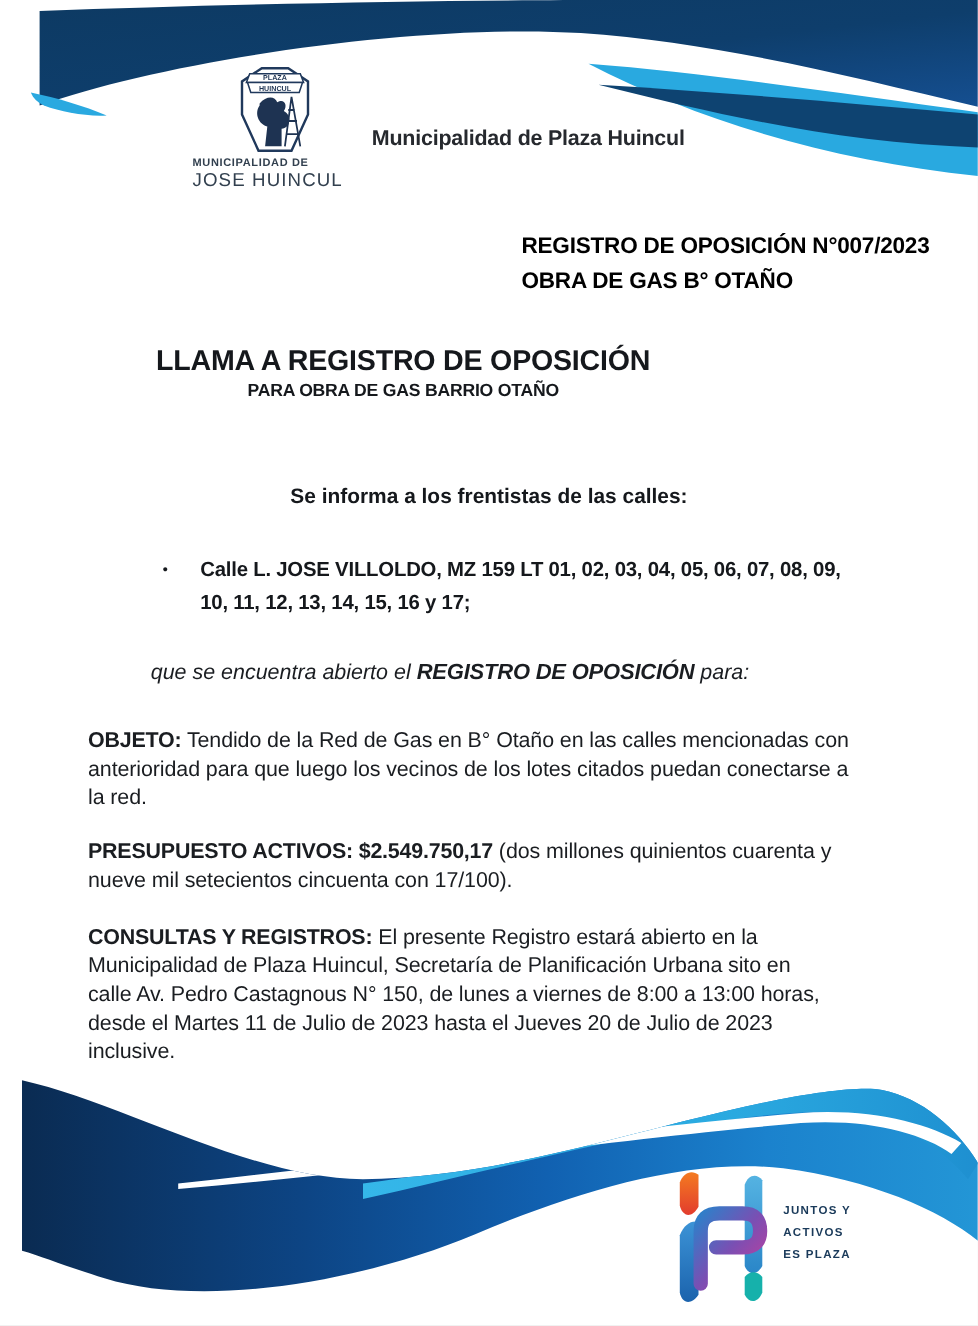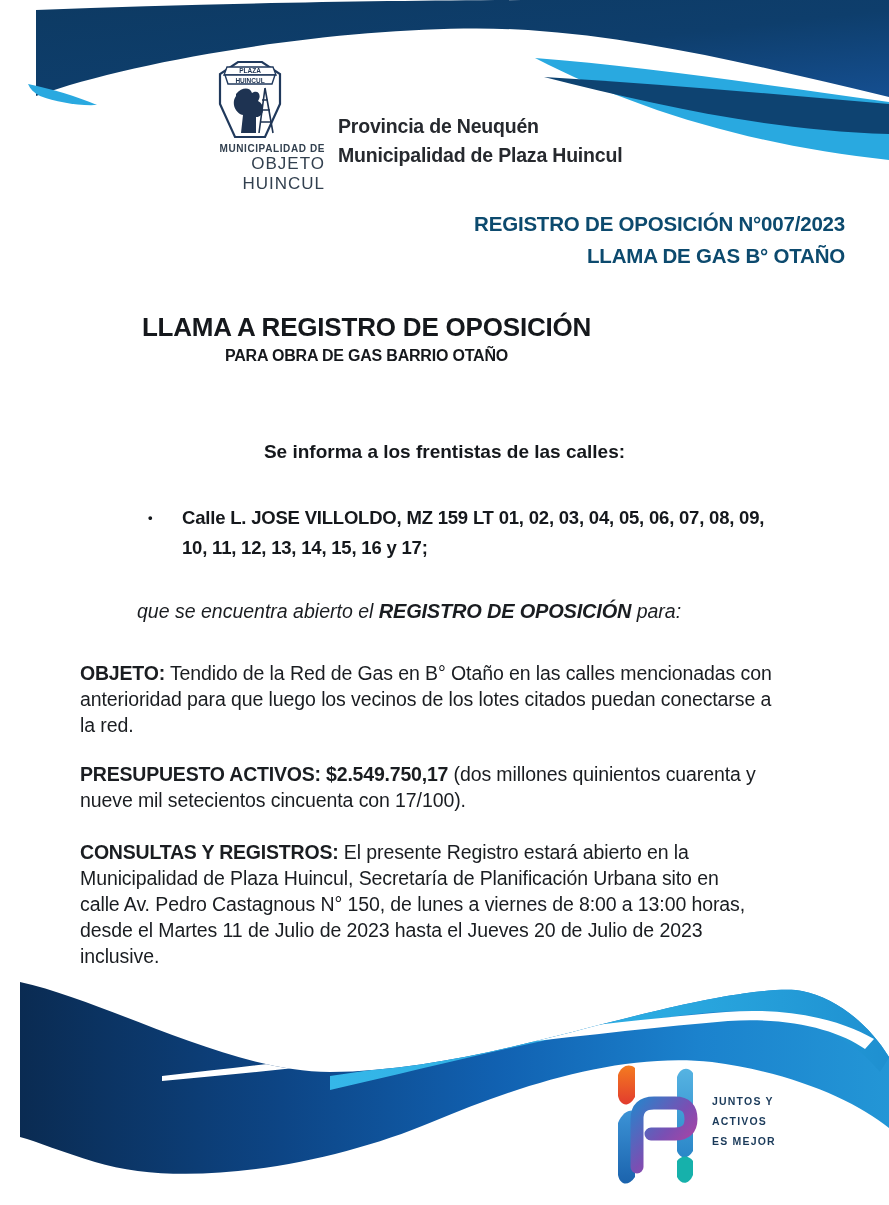--- a/index.html
+++ b/index.html
@@ -5,26 +5,26 @@
   html,body{margin:0;padding:0;background:#e8e8e8;}
   .page{
     position:relative;width:889px;height:1205px;margin:0 auto;
     background:#ffffff;overflow:hidden;
     font-family:"Liberation Sans",sans-serif;color:#1a1d21;
   }
   .abs{position:absolute;}
   svg{display:block;}
 
   
-  .badge-wrap{left:175px;top:60px;width:150px;text-align:right;}
+  .badge-wrap{left:175px;top:60px;width:150px;text-align:left;}
   .badge-svg{margin:0 auto;}
   .badge-org1{margin-top:3px;font-size:10px;font-weight:700;letter-spacing:.6px;color:#32404f;}
   .badge-org2{font-size:17px;font-weight:400;letter-spacing:1px;color:#32404f;}
   .gov-lines{left:338px;top:112px;font-size:19.5px;font-weight:700;line-height:29px;color:#26292e;letter-spacing:-0.2px;}
-  .doc-title{right:44px;top:208px;text-align:right;font-size:20.5px;font-weight:700;line-height:32px;color:#0c4a6e;letter-spacing:-0.2px;}
+  .doc-title{right:44px;top:208px;font-size:20.5px;font-weight:700;line-height:32px;color:#000000;letter-spacing:-0.2px;}
 
   
   .heading{left:0;top:311px;width:733px;text-align:center;color:#15181c;letter-spacing:-0.2px;}
   .heading-main{font-size:26px;font-weight:700;line-height:32px;}
   .heading-ord{margin-top:8px;font-size:18.5px;font-weight:700;line-height:26px;}
   .heading-sub{font-size:16px;font-weight:700;line-height:26px;}
   .intro{left:0;top:441px;width:889px;text-align:center;font-size:19px;font-weight:700;color:#15181c;}
 
   
   .streets{left:148px;top:503px;width:627px;margin:0;padding:0;list-style:none;}
@@ -73,31 +73,30 @@
       <path d="M13,7 L59,7 L62,15 L10,15 Z" fill="#ffffff" stroke="#20395c" stroke-width="1.4"></path>
       <path d="M11,15 L61,15 L58,24 L14,24 Z" fill="#ffffff" stroke="#20395c" stroke-width="1.4"></path>
       <text x="36" y="13" text-anchor="middle" font-size="6.5" font-weight="bold" fill="#1e3352">PLAZA</text>
       <text x="36" y="22.5" text-anchor="middle" font-size="6.5" font-weight="bold" fill="#1e3352">HUINCUL</text>
       <path d="M22,34 C28,27 36,27 38,33 C44,29 48,35 44,41 C52,45 50,57 42,57 L42,73 L27,73 L29,55 C21,53 17,43 22,36 Z" fill="#1e3352"></path>
       <g stroke="#1e3352" stroke-width="1.6" fill="none">
         <path d="M51,28 L45,73 M51,28 L59,73 M46,62 L57,62 M47,50 L56,50 M48,40 L54,40"></path>
       </g>
     </svg>
     <div class="badge-org1">MUNICIPALIDAD DE</div>
-    <div class="badge-org2">OBJETO HUINCUL</div>
+    <div class="badge-org2">JOSE HUINCUL</div>
   </div>
 
   <div class="abs gov-lines">
-    <div>Provincia de Neuquén</div>
     <div>Municipalidad de Plaza Huincul</div>
   </div>
 
   <div class="abs doc-title">
     <div>REGISTRO DE OPOSICIÓN N°007/2023</div>
-    <div>LLAMA DE GAS B° OTAÑO</div>
+    <div>OBRA DE GAS B° OTAÑO</div>
   </div>
 
   <div class="abs heading">
     <div class="heading-main">LLAMA A REGISTRO DE OPOSICIÓN</div>
     <div class="heading-sub">PARA OBRA DE GAS BARRIO OTAÑO</div>
   </div>
 
   <div class="abs intro">Se informa a los frentistas de las calles:</div>
 
   <ul class="abs streets">
@@ -165,16 +164,16 @@
       <path d="M3,12 C6,3 14,0 20,5 L20,34 C13,46 5,42 3,33 Z" fill="url(#gOr)"></path>
       <path d="M3,60 C7,50 14,46 20,48 L20,114 C13,124 5,122 3,112 Z" fill="url(#gBl)"></path>
       <path d="M62,14 C65,5 73,3 78,10 L78,88 C73,97 65,96 62,88 Z" fill="url(#gLb)"></path>
       <path d="M62,98 C66,92 74,92 78,98 L78,112 C74,122 66,122 62,114 Z" fill="#16b1ab"></path>
       <path d="M22,104 L22,56 Q22,40 39,40 L60,40 Q76,40 76,56 Q76,71 60,71 L36,71" fill="none" stroke="url(#gP)" stroke-width="13" stroke-linecap="round" stroke-linejoin="round"></path>
     </svg>
   </div>
   <div class="abs slogan">
     <div>JUNTOS Y</div>
     <div>ACTIVOS</div>
-    <div>ES MEJOR</div>
+    <div>ES PLAZA</div>
   </div>
 
 </div>
 
 </body></html>

